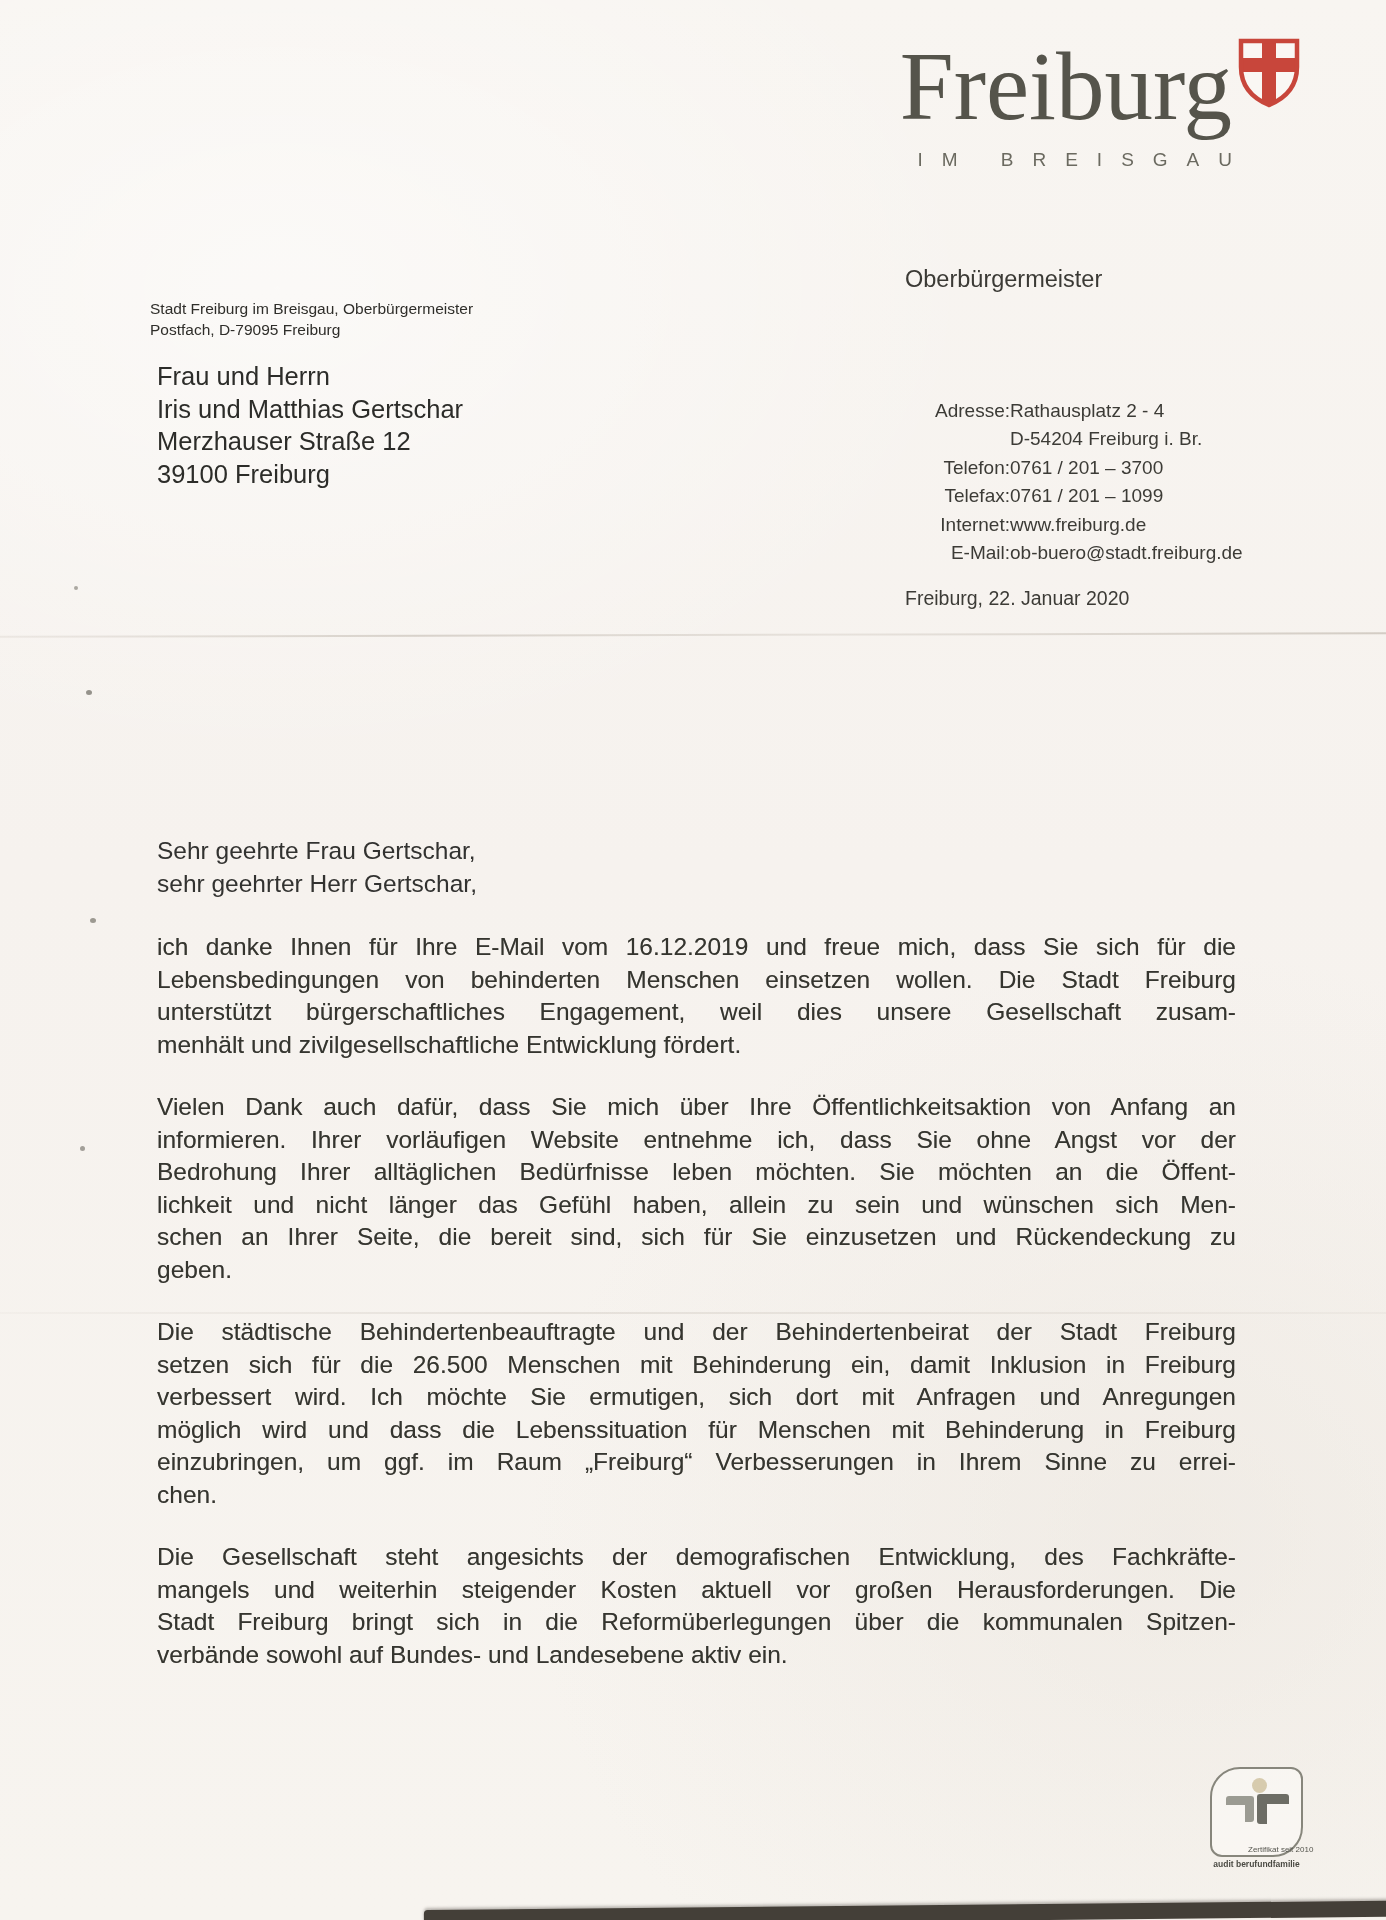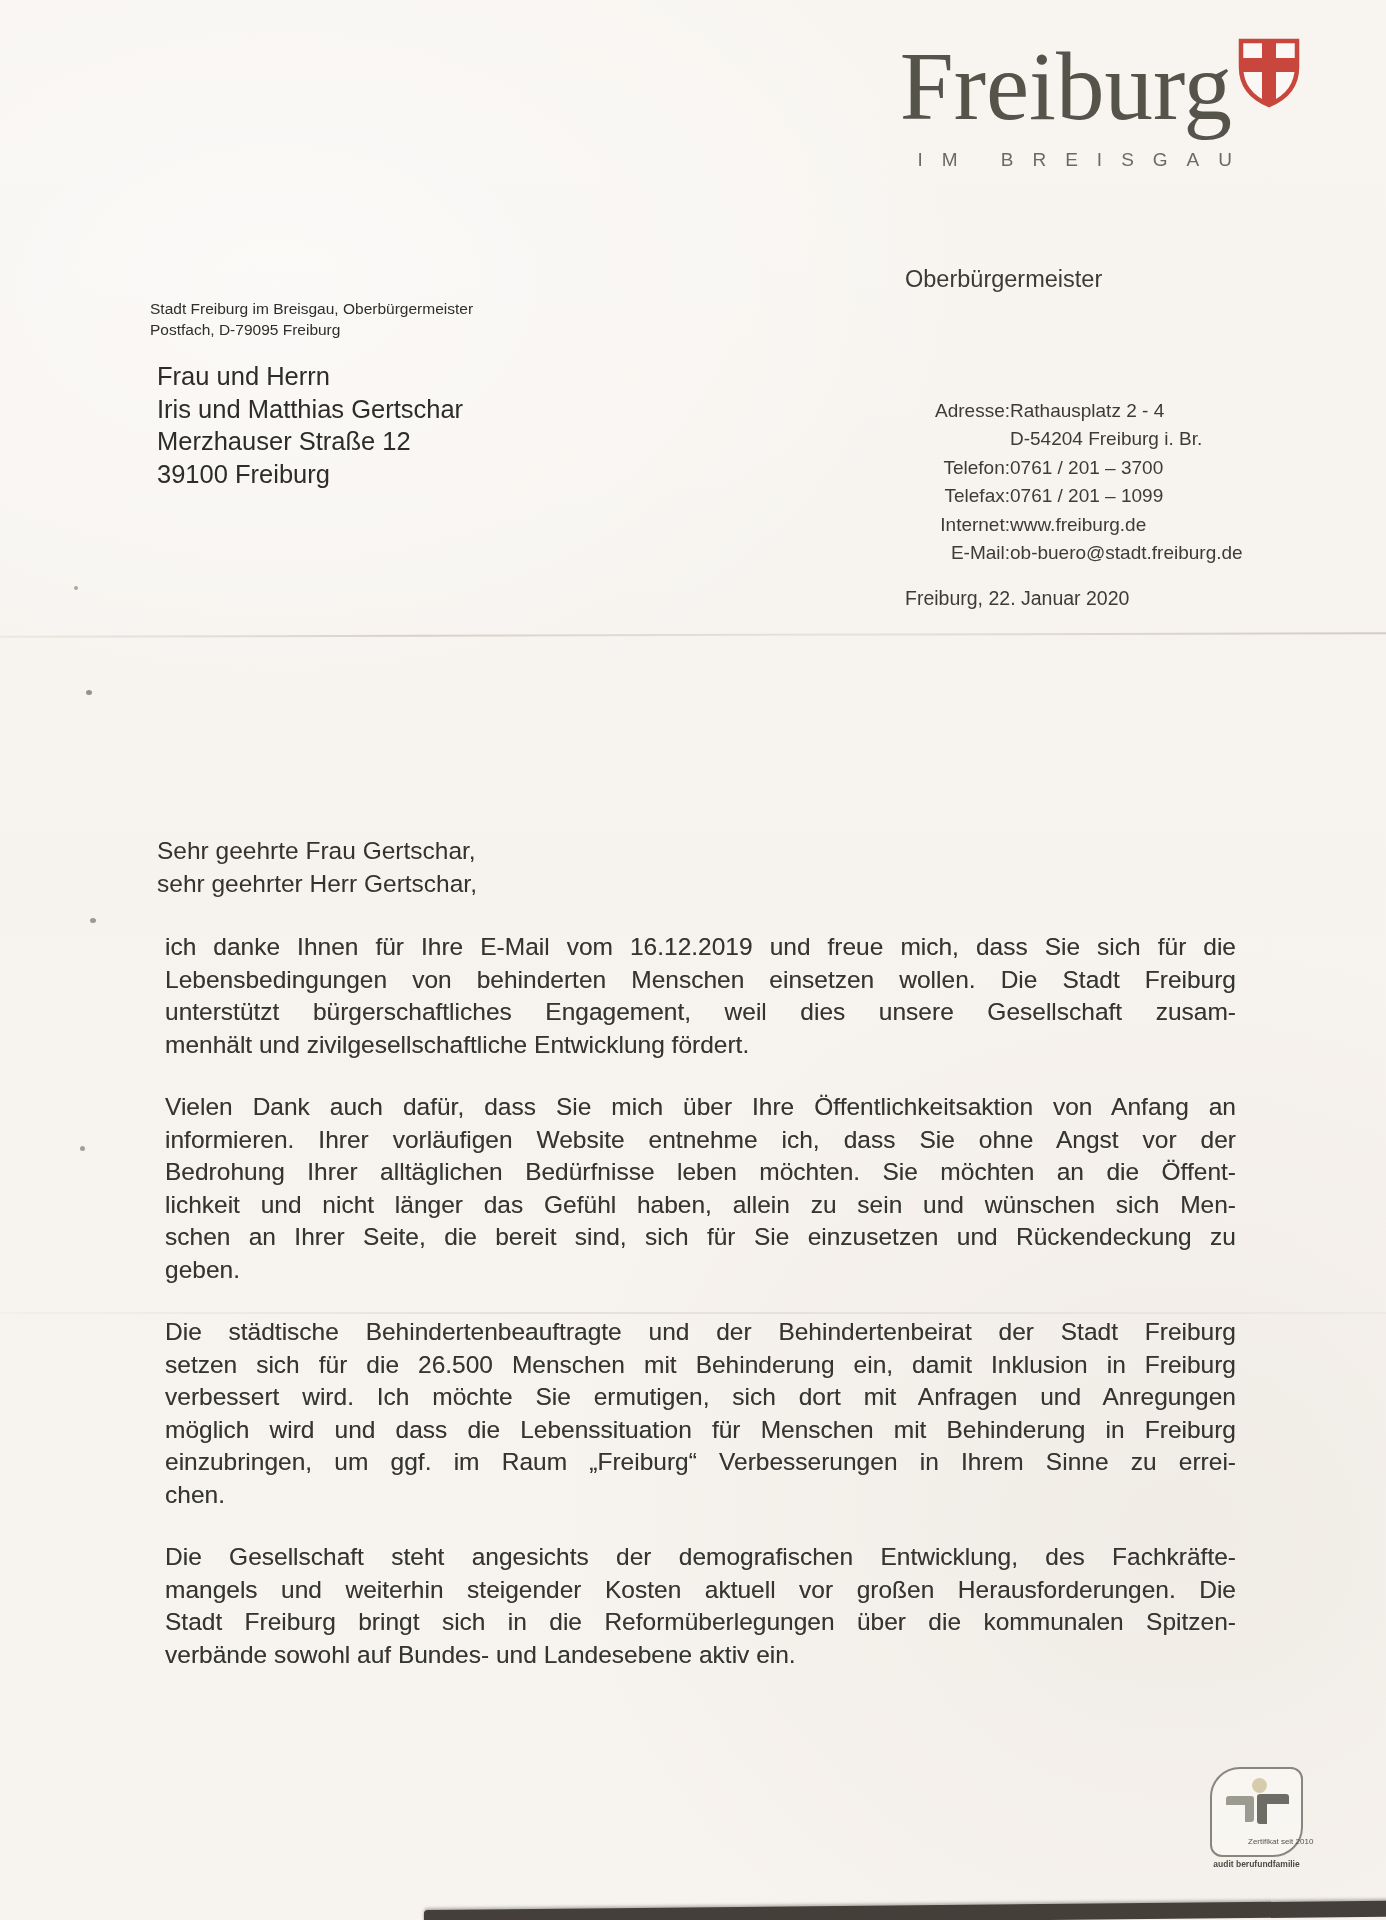--- a/index.html
+++ b/index.html
@@ -31,34 +31,34 @@
   .contact{position:absolute;left:905px;top:397px;font-size:19px;line-height:28.4px;color:#3c3b36;}
   .crow{display:flex;text-align:right;}
   .clabel{width:105px;flex:0 0 105px;}
   .cvalue{white-space:nowrap;}
   .dateline{position:absolute;left:905px;top:587px;font-size:19.5px;color:#3c3b36;}
   
   .subject{position:absolute;left:157px;top:735px;font-size:24.5px;font-weight:bold;color:#272724;letter-spacing:0.2px;}
   .salutation{position:absolute;left:157px;top:835px;font-size:24.5px;line-height:32.5px;color:#323230;}
   .bodytext{position:absolute;left:157px;top:931px;width:1079px;font-size:24.5px;color:#35352f;
     text-shadow:0 0 0.5px rgba(55,55,50,0.4);}
-  .para{margin:0 0 30px 8px;}
+  .para{margin:0 0 30px 0;}
   .bl{line-height:32.5px;white-space:nowrap;}
   .bl.j{text-align:justify;text-align-last:justify;}
   
   .cert{
     position:absolute;left:1210px;top:1767px;width:93px;height:90px;box-sizing:border-box;
     border:2px solid #87867c;border-radius:30px 12px 30px 12px;background:rgba(252,250,247,0.6);
   }
   .cert-dot{position:absolute;left:40px;top:9px;width:15px;height:15px;border-radius:50%;background:#d7cbae;}
   .cert-g1{position:absolute;left:14px;top:27px;width:28px;height:26px;box-sizing:border-box;
     border-top:9px solid #9b9b92;border-right:9px solid #9b9b92;border-radius:3px;}
   .cert-g2{position:absolute;left:45px;top:25px;width:32px;height:30px;box-sizing:border-box;
     border-top:10px solid #6d6d65;border-left:10px solid #6d6d65;border-radius:3px;}
-  .cert-t1{position:absolute;left:0;right:0;top:68px;text-align:center;font-size:8px;color:#54544d;white-space:nowrap;padding-left:36px;}
+  .cert-t1{position:absolute;left:0;right:0;top:76px;text-align:center;font-size:8px;color:#54544d;white-space:nowrap;padding-left:36px;}
   .cert-t2{position:absolute;left:0;right:0;top:70px;text-align:center;font-size:8.5px;font-weight:bold;color:#4a4a43;white-space:nowrap;margin-top:20px;}
   
   .crease{position:absolute;left:0;width:100%;height:2px;}
   .crease-1{top:634px;background:linear-gradient(90deg,rgba(168,158,145,0.15),rgba(168,158,145,0.4) 30%,rgba(168,158,145,0.2) 60%,rgba(168,158,145,0.45));transform:rotate(-0.15deg);}
   .crease-2{top:1312px;background:linear-gradient(90deg,rgba(168,158,145,0.05),rgba(168,158,145,0.22) 40%,rgba(168,158,145,0.08));}
   .speck{position:absolute;border-radius:50%;background:#6b685f;}
   .sp1{left:74px;top:586px;width:4px;height:4px;opacity:0.55;}
   .sp2{left:86px;top:690px;width:6px;height:5px;opacity:0.7;}
   .sp3{left:90px;top:918px;width:6px;height:5px;opacity:0.65;}
   .sp4{left:80px;top:1146px;width:5px;height:5px;opacity:0.6;}

